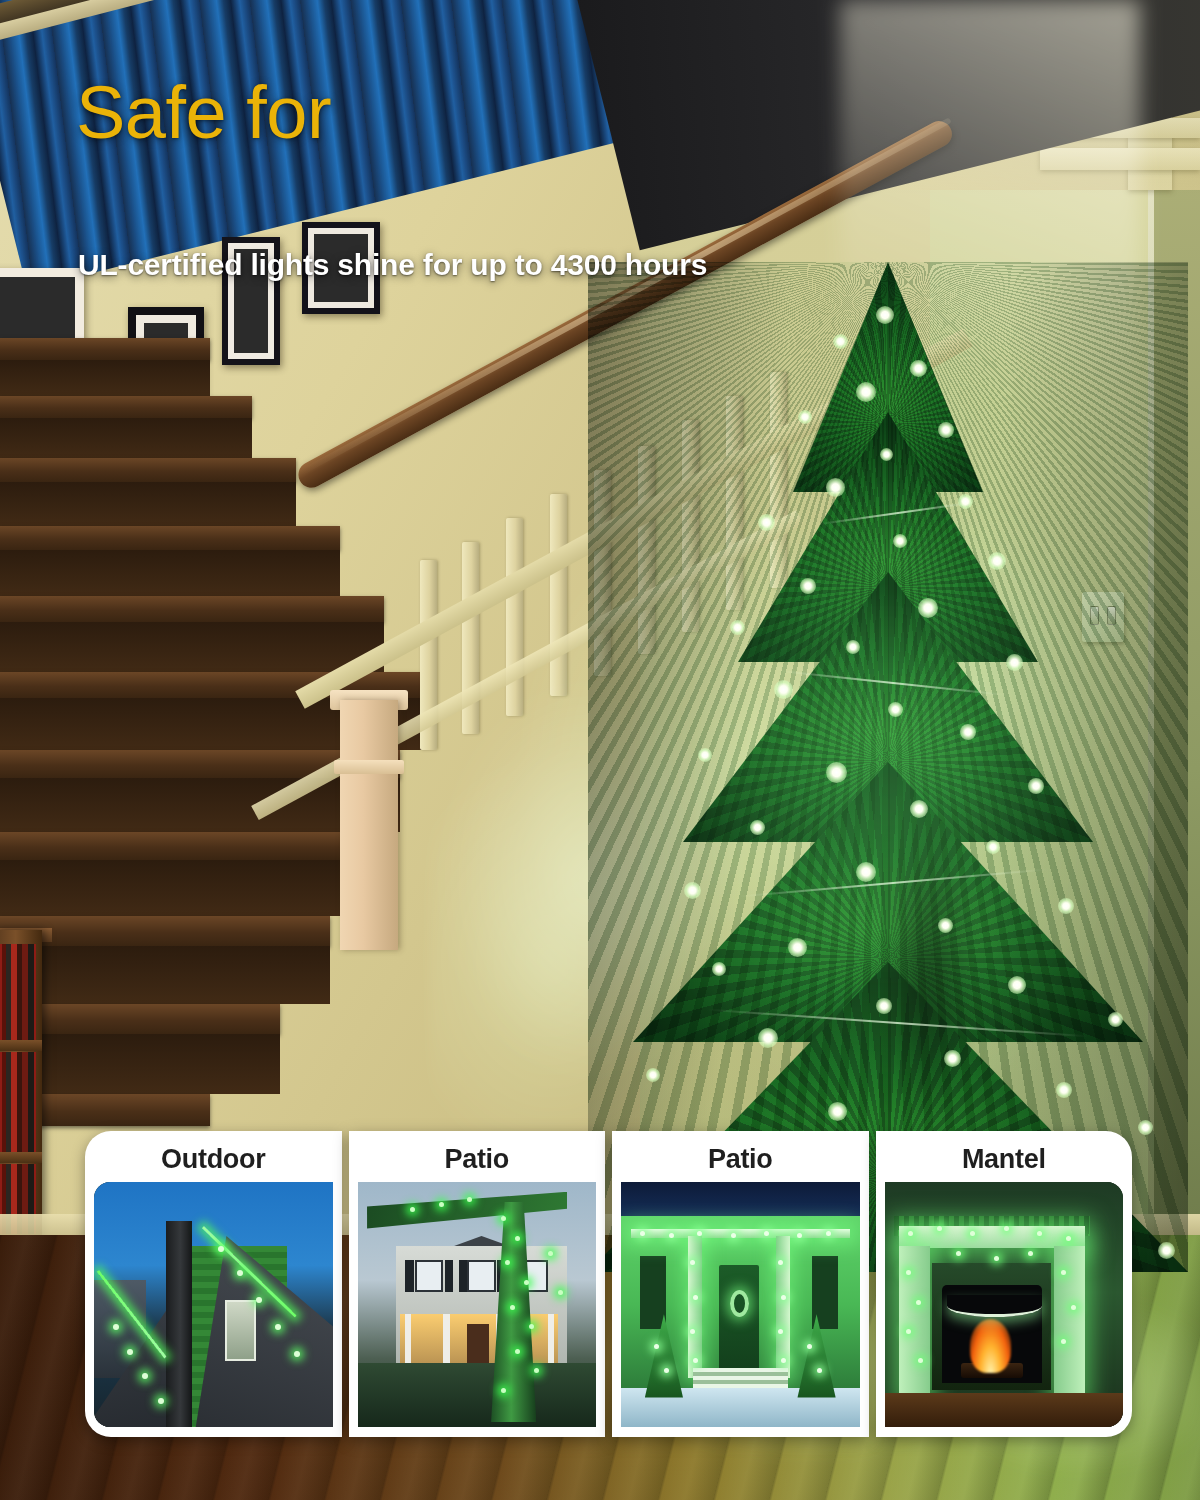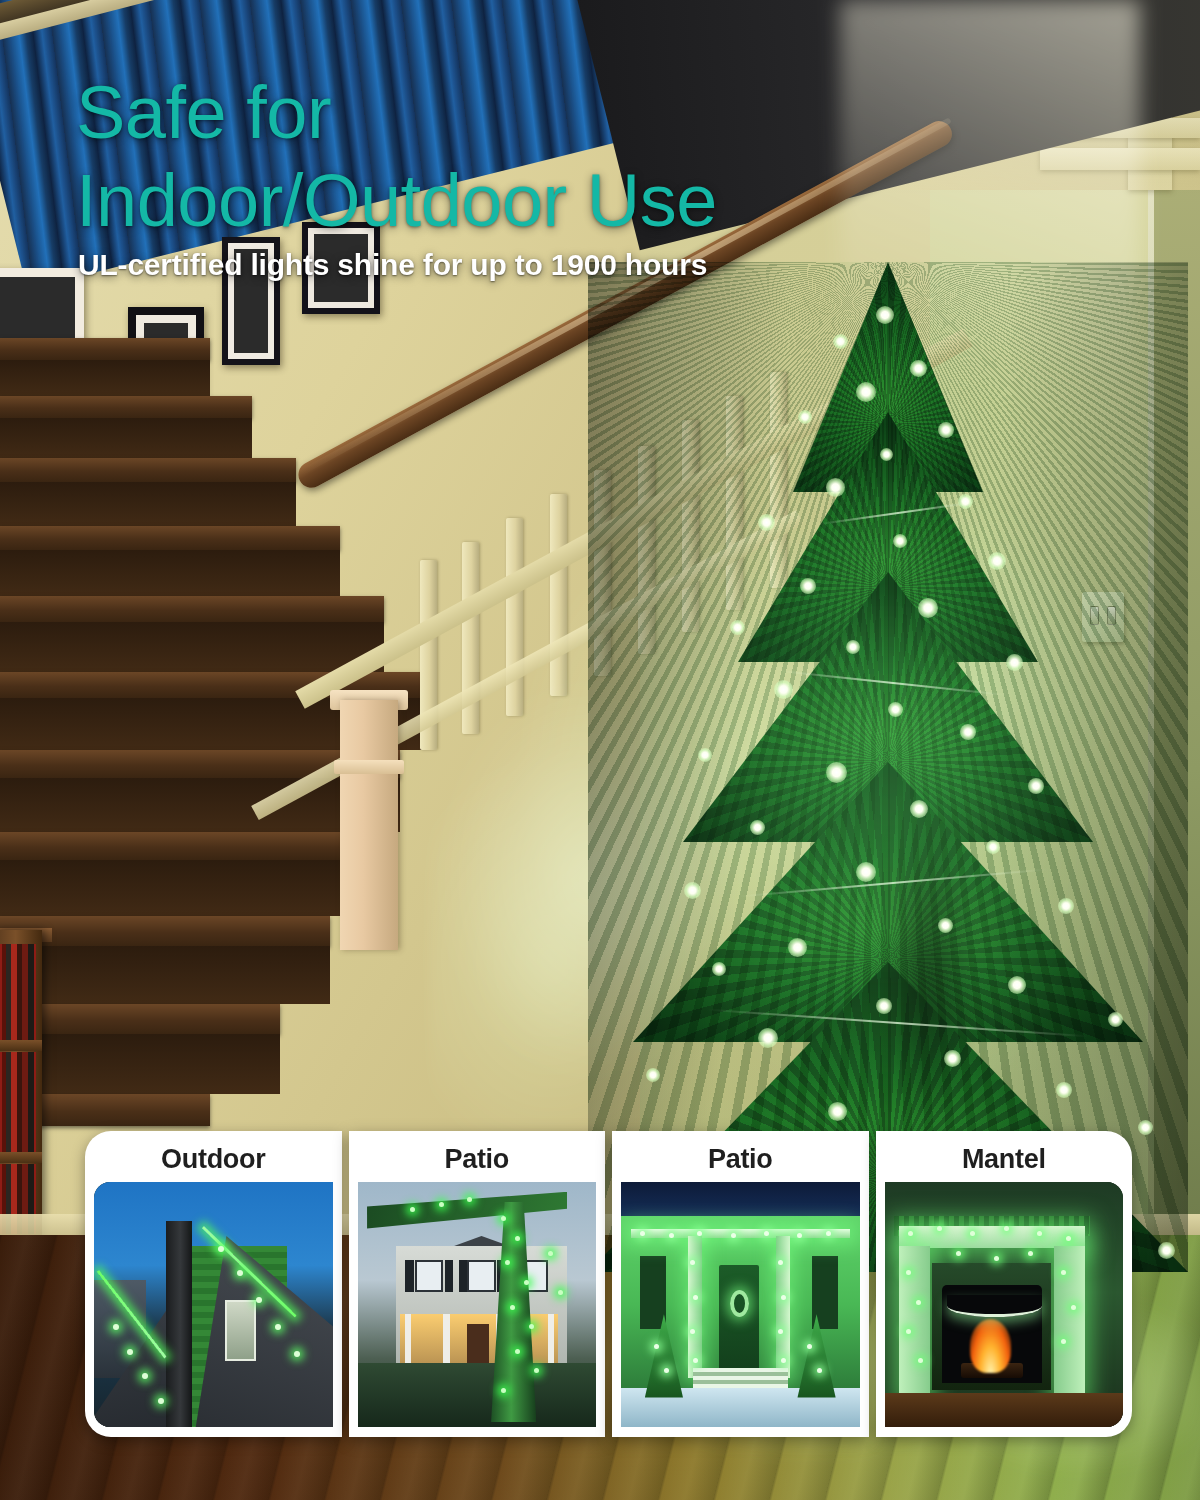--- a/index.html
+++ b/index.html
@@ -289,21 +289,21 @@
   }
   .tree-glow{
     position:absolute; left:-80px; top:-40px; width:760px; height:1080px;
     background:radial-gradient(ellipse 48% 42% at 50% 52%, rgba(120,255,130,.24), rgba(120,255,130,0) 70%);
     mix-blend-mode:screen; filter:blur(16px); pointer-events:none;
   }
 
   
   .headline{
     position:absolute; left:76px; top:76px; width:960px;
-    color:#14b8a6; font-weight:400; font-size:74px; line-height:1.0;
+    color:#eab308; font-weight:400; font-size:74px; line-height:1.0;
     letter-spacing:-0.5px;
     text-shadow:0 2px 10px rgba(0,0,0,.45), 0 1px 3px rgba(0,0,0,.4);
   }
   .headline .l2{ display:block; margin-top:14px; }
   .subhead{
     position:absolute; left:78px; top:248px; width:920px;
     color:#ffffff; font-weight:bold; font-size:30px; letter-spacing:-0.2px;
     text-shadow:0 2px 8px rgba(0,0,0,.55), 0 1px 2px rgba(0,0,0,.5);
   }
 
@@ -621,23 +621,22 @@
       <div class="bulb" style="left:300px;top:920px;width:15px;height:15px;"></div>
       <div class="bulb" style="left:510px;top:938px;width:16px;height:16px;"></div>
       <div class="bulb" style="left:200px;top:956px;width:14px;height:14px;"></div>
       <div class="bulb" style="left:570px;top:980px;width:17px;height:17px;"></div>
       <div class="tree-glow"></div>
     </div>
   </div>
 
   <div class="headline">
     <span>Safe for</span>
-    <span class="l2">Indoor/Outdoor Use</span>
   </div>
-  <div class="subhead">UL-certified lights shine for up to 1900 hours</div>
+  <div class="subhead">UL-certified lights shine for up to 4300 hours</div>
 
   <div class="cards">
 
     <div class="card">
       <div class="card-label">Outdoor</div>
       <div class="card-img">
         <div class="t1-sky"></div>
         <div class="t1-house"></div>
         <div class="t1-roofA"></div>
         <div class="t1-wall"></div>

